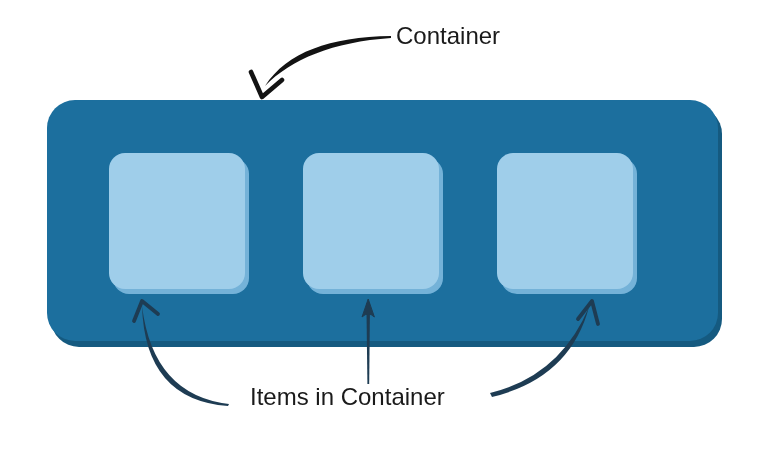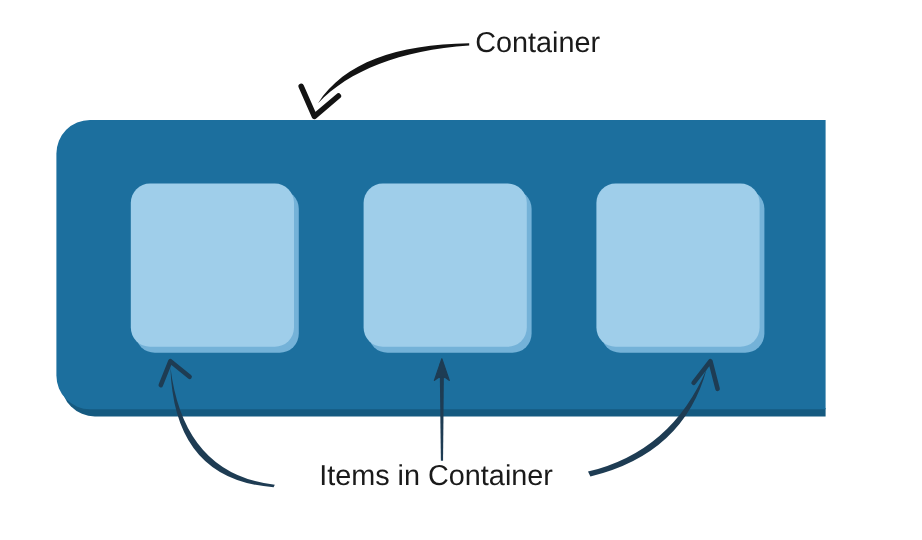--- a/index.html
+++ b/index.html
@@ -12,21 +12,21 @@
     --label-text:#1A1A1A;
     --background:#FFFFFF;
   }
   html,body{margin:0;padding:0;}
   body{
     background:var(--background);
     font-family:"Liberation Sans", sans-serif;
   }
   .stage{
     position:relative;
-    width:688px;
+    width:768px;
     height:450px;
     background:var(--background);
     overflow:hidden;
   }
   .flex-container{
     position:absolute;
     left:47px;
     top:100px;
     width:671px;
     height:241px;
@@ -48,21 +48,21 @@
     flex:0 0 auto;
   }
   .label{
     position:absolute;
     font-size:24px;
     line-height:1.15;
     color:var(--label-text);
     white-space:nowrap;
   }
   .label-container{ left:396px; top:22px; }
-  .label-items{ left:266px; top:383px; }
+  .label-items{ left:250px; top:383px; }
   .arrow-layer{
     position:absolute;
     left:0; top:0;
     width:768px;
     height:450px;
     pointer-events:none;
   }
 </style>
 </head>
 <body>

